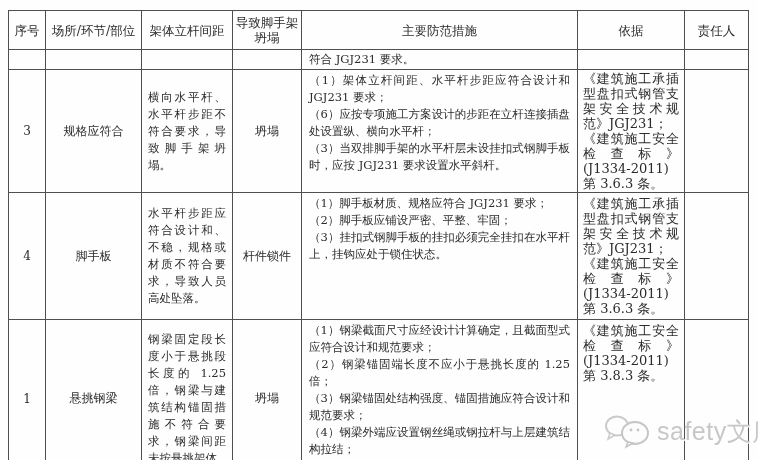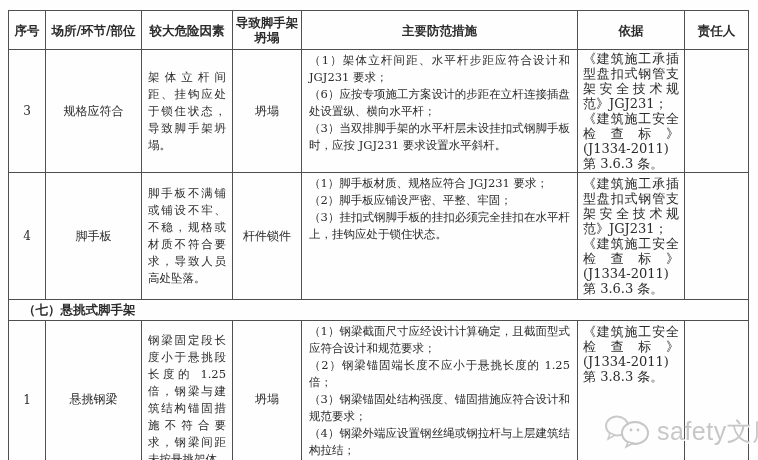--- a/index.html
+++ b/index.html
@@ -16,21 +16,21 @@
     position:absolute;left:8px;top:10px;width:740px;
     border-collapse:collapse;table-layout:fixed;
     color:#2b2b2b;
   }
   .risk-table th,.risk-table td{
     border:1px solid #4f4f4f;
     overflow:hidden;
     font-size:12px;
   }
   .risk-table th{
-    font-weight:bold;font-size:12.5px;text-align:center;vertical-align:middle;
+    font-weight:normal;font-size:12.5px;text-align:center;vertical-align:middle;
     line-height:15px;padding:2px 1px;height:34px;
   }
   td.c-center{text-align:center;vertical-align:middle;padding:1px 2px;}
   td.c-risk{
     text-align:justify;vertical-align:middle;
     font-size:11.5px;line-height:17px;padding:2px 6px;white-space:pre-line;
   }
   td.c-measures{
     vertical-align:top;text-align:justify;
     font-size:11.5px;line-height:17px;padding:2px 7px;white-space:pre-line;
@@ -75,58 +75,64 @@
         <col style="width:91px">
       <col style="width:69px">
         <col style="width:276px">
         <col style="width:107px">
       <col style="width:64px">
     </colgroup>
     <thead>
       <tr>
         <th>序号</th>
         <th>场所/环节/部位</th>
-        <th>较大危险因素</th>
+        <th>架体立杆间距</th>
         <th>导致脚手架坍塌</th>
         <th>主要防范措施</th>
         <th>依据</th>
         <th>责任人</th>
       </tr>
     </thead>
     <tbody>
+      <tr class="r-cont">
+        <td class="c-center"></td>
+        <td class="c-center"></td>
+        <td class="c-risk"></td>
+        <td class="c-center"></td>
+        <td class="c-measures">符合 JGJ231 要求。</td>
+        <td class="c-basis"></td>
+        <td class="c-center"></td>
+      </tr>
 
       <tr class="r-3">
         <td class="c-center">3</td>
         <td class="c-center">规格应符合</td>
-        <td class="c-risk">架体立杆间距、挂钩应处于锁住状态，导致脚手架坍塌。</td>
+        <td class="c-risk">横向水平杆、水平杆步距不符合要求，导致脚手架坍塌。</td>
         <td class="c-center">坍塌</td>
         <td class="c-measures">（1）架体立杆间距、水平杆步距应符合设计和 JGJ231 要求；
 （6）应按专项施工方案设计的步距在立杆连接插盘处设置纵、横向水平杆；
 （3）当双排脚手架的水平杆层未设挂扣式钢脚手板时，应按 JGJ231 要求设置水平斜杆。</td>
         <td class="c-basis">《建筑施工承插型盘扣式钢管支架安全技术规范》JGJ231；
 《建筑施工安全检查标》(J1334-2011) 第 3.6.3 条。</td>
         <td class="c-center"></td>
       </tr>
 
       <tr class="r-4">
         <td class="c-center">4</td>
         <td class="c-center">脚手板</td>
-        <td class="c-risk">脚手板不满铺或铺设不牢、不稳，规格或材质不符合要求，导致人员高处坠落。</td>
+        <td class="c-risk">水平杆步距应符合设计和、不稳，规格或材质不符合要求，导致人员高处坠落。</td>
         <td class="c-center">杆件锁件</td>
         <td class="c-measures">（1）脚手板材质、规格应符合 JGJ231 要求；
 （2）脚手板应铺设严密、平整、牢固；
 （3）挂扣式钢脚手板的挂扣必须完全挂扣在水平杆上，挂钩应处于锁住状态。</td>
         <td class="c-basis">《建筑施工承插型盘扣式钢管支架安全技术规范》JGJ231；
 《建筑施工安全检查标》(J1334-2011) 第 3.6.3 条。</td>
         <td class="c-center"></td>
       </tr>
 
-      <tr class="r-section">
-        <td colspan="7">（七）悬挑式脚手架</td>
-      </tr>
 
       <tr class="r-1">
         <td class="c-center">1</td>
         <td class="c-center">悬挑钢梁</td>
         <td class="c-risk">钢梁固定段长度小于悬挑段长度的 1.25 倍，钢梁与建筑结构锚固措施不符合要求，钢梁间距未按悬挑架体</td>
         <td class="c-center">坍塌</td>
         <td class="c-measures">（1）钢梁截面尺寸应经设计计算确定，且截面型式应符合设计和规范要求；
 （2）钢梁锚固端长度不应小于悬挑长度的 1.25 倍；
 （3）钢梁锚固处结构强度、锚固措施应符合设计和规范要求；
 （4）钢梁外端应设置钢丝绳或钢拉杆与上层建筑结构拉结；

